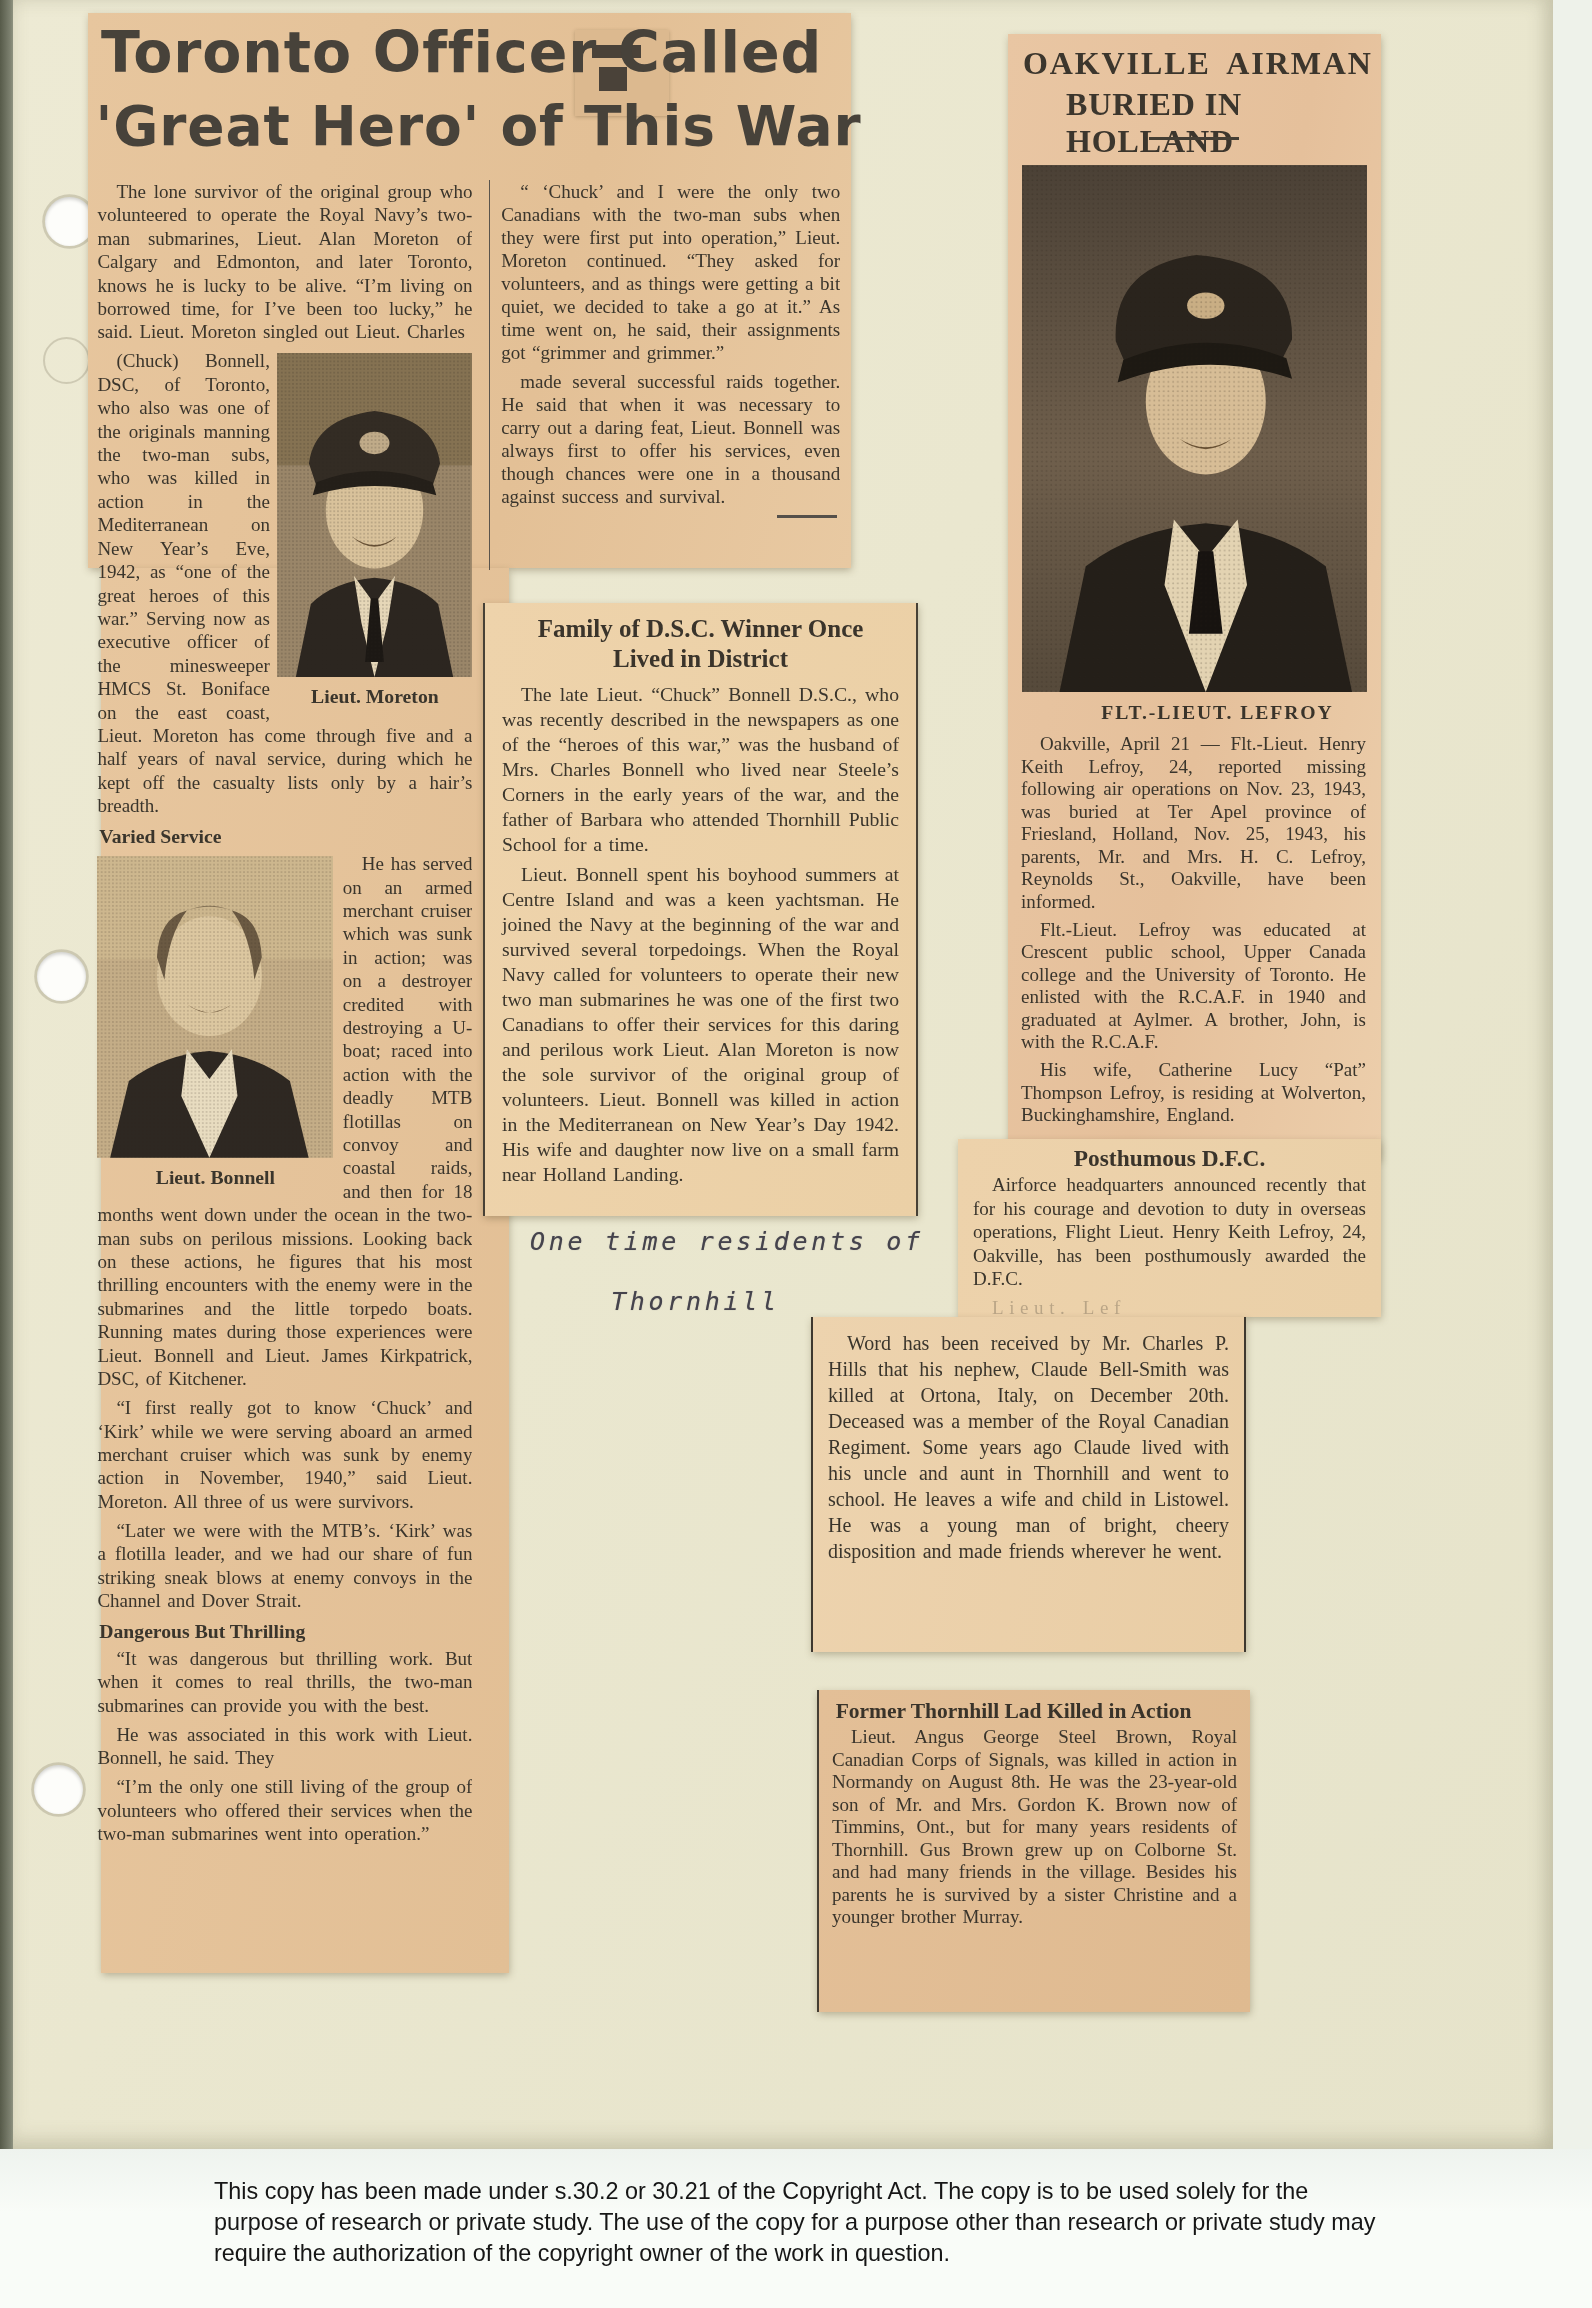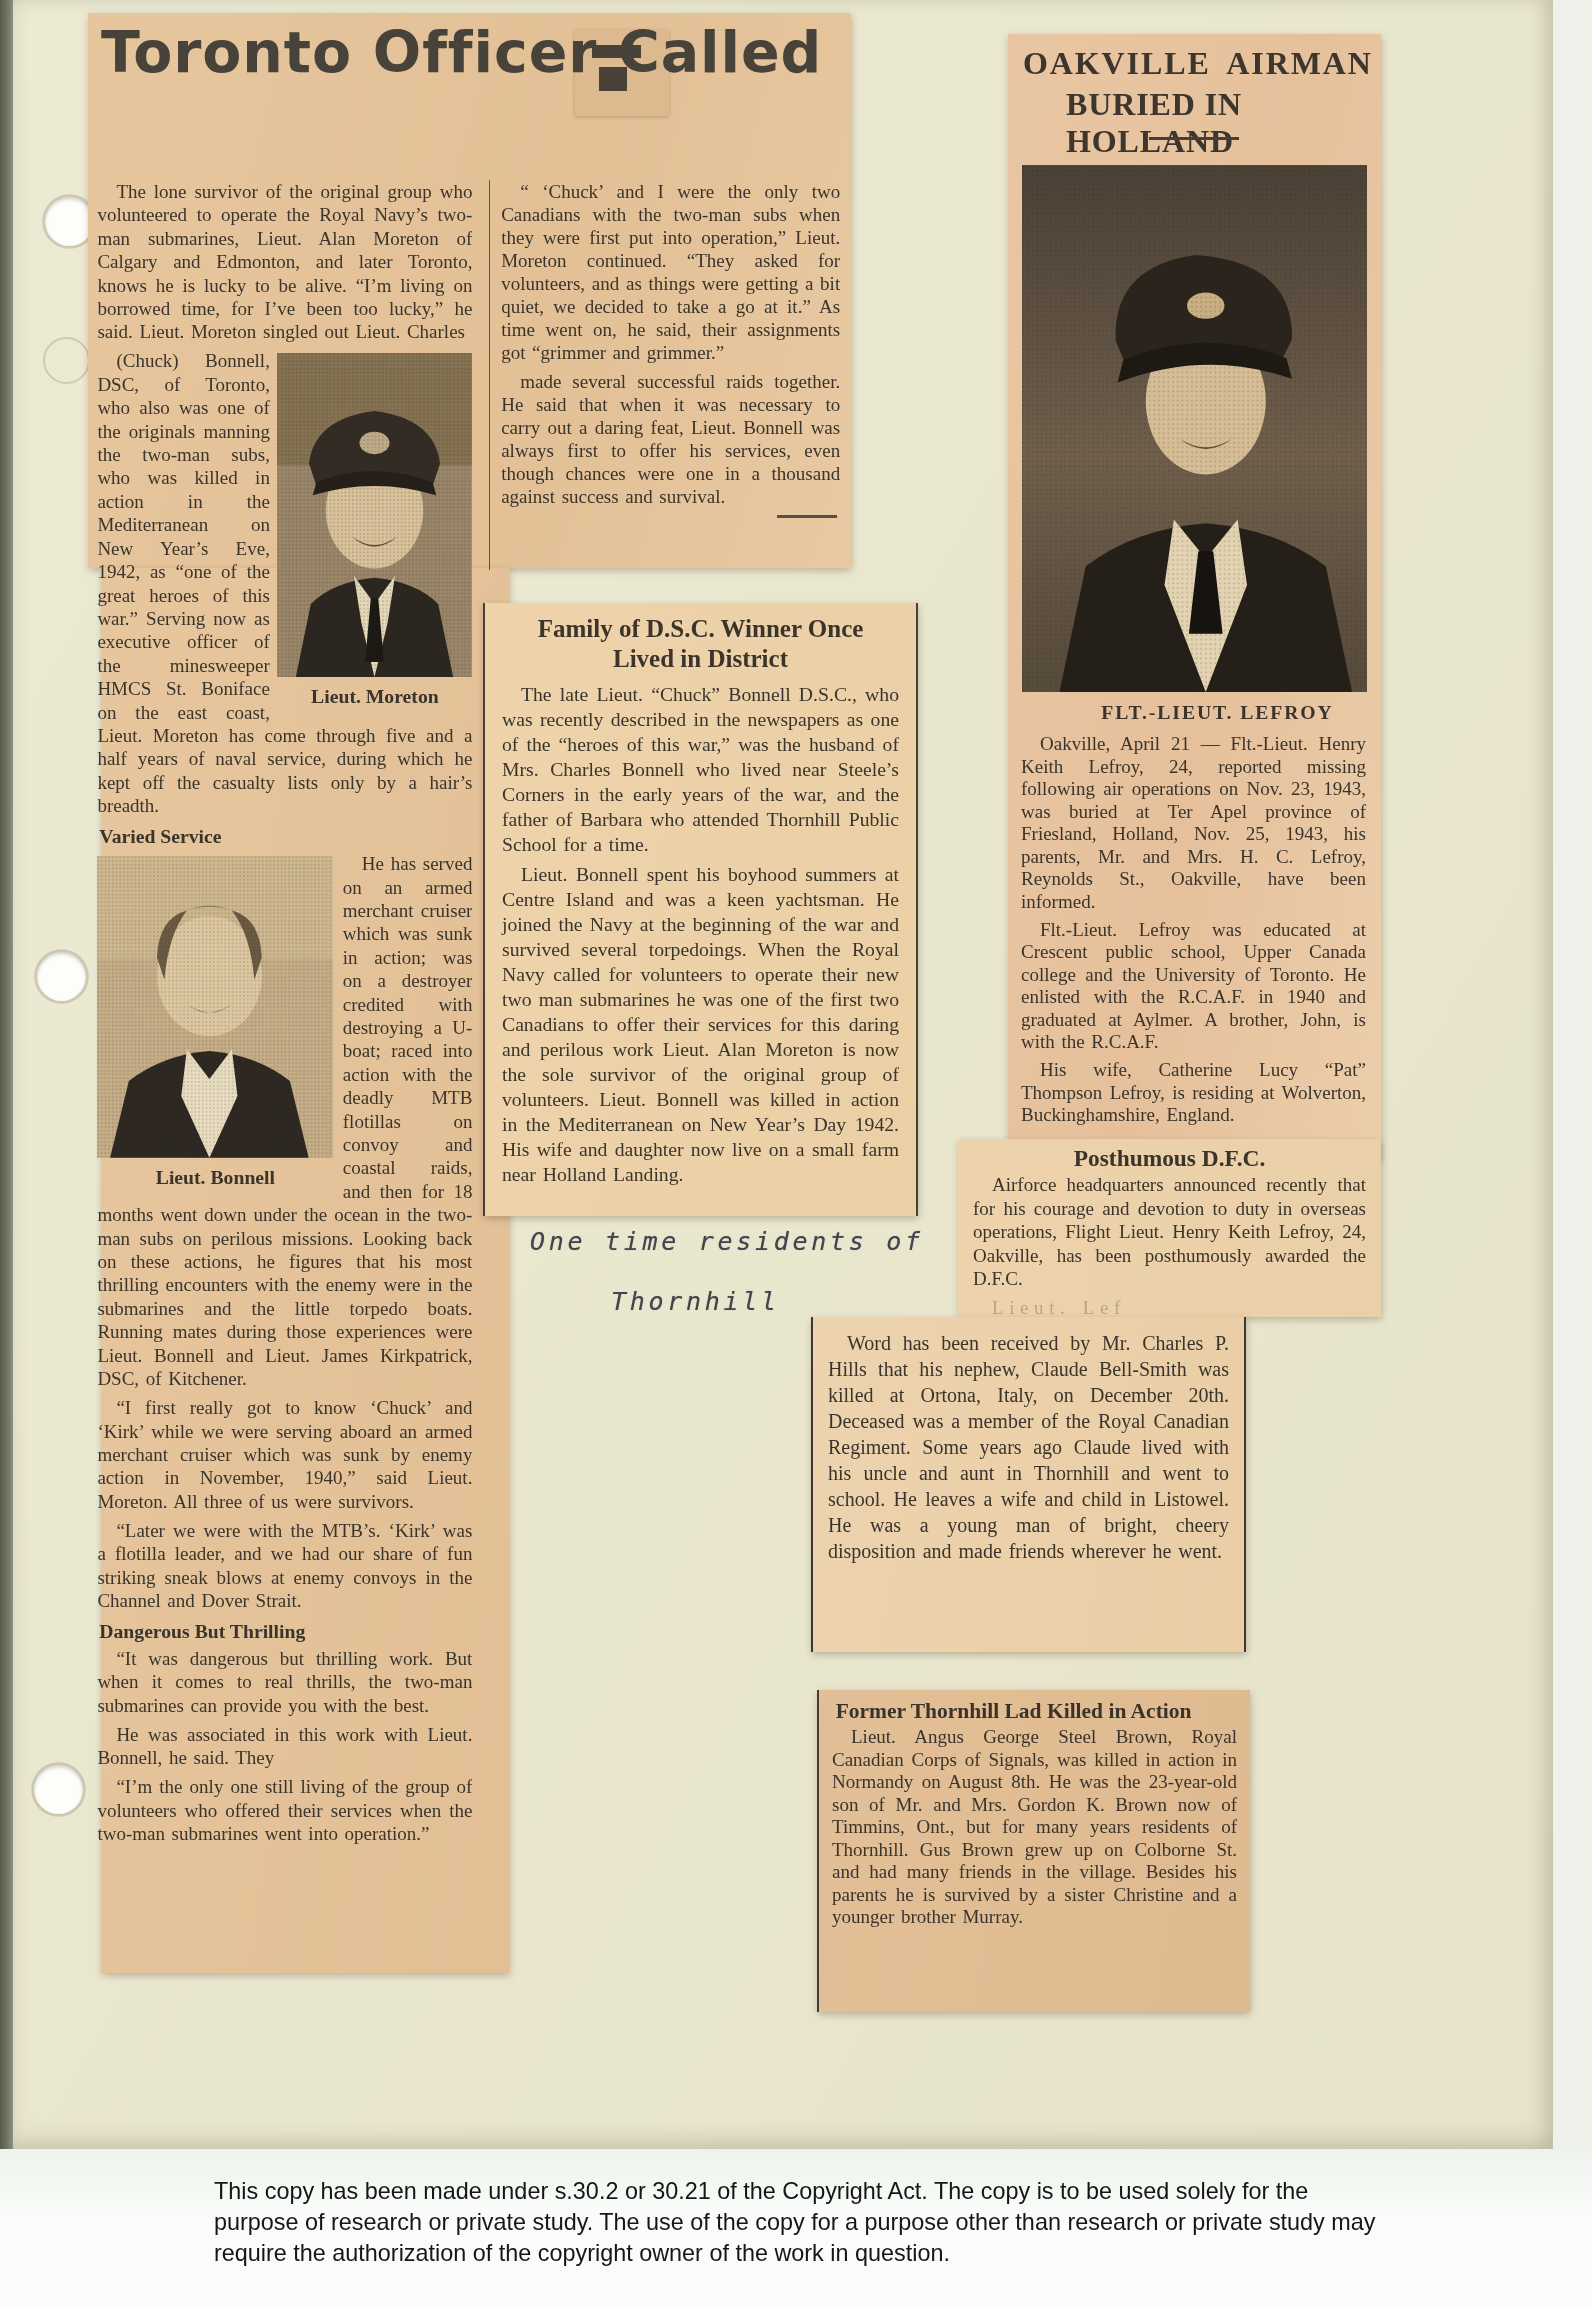--- a/index.html
+++ b/index.html
@@ -107,20 +107,21 @@
 <div class="punch-hole" style="left:34px;top:1765px;width:49px;height:49px;"></div>
 
 <div class="clip main-clip newsprint">
   <div class="main-bg-top"></div>
   <div class="main-bg-left"></div>
   <div class="torn-scrap">
     <div class="mark1"></div>
       <div class="mark2"></div>
   </div>
   <div class="headline-1">Toronto Officer Called</div>
+  <div class="headline-2">'Great Hero' of This War</div>
 
   <div class="col1 news-body">
     <p>The lone survivor of the original group who volunteered to operate the Royal Navy’s two-man submarines, Lieut. Alan Moreton of Calgary and Edmonton, and later Toronto, knows he is lucky to be alive. “I’m living on borrowed time, for I’ve been too lucky,” he said. Lieut. Moreton singled out Lieut. Charles</p>
     <figure class="fig-moreton">
       <svg width="195" height="324" viewBox="0 0 208 346">
         <defs>
           <pattern id="htM" width="4" height="4" patternUnits="userSpaceOnUse">
             <rect width="4" height="4" fill="none"></rect>
               <circle cx="1" cy="1" r="0.9" fill="rgba(40,32,22,.25)"></circle>
           </pattern>

